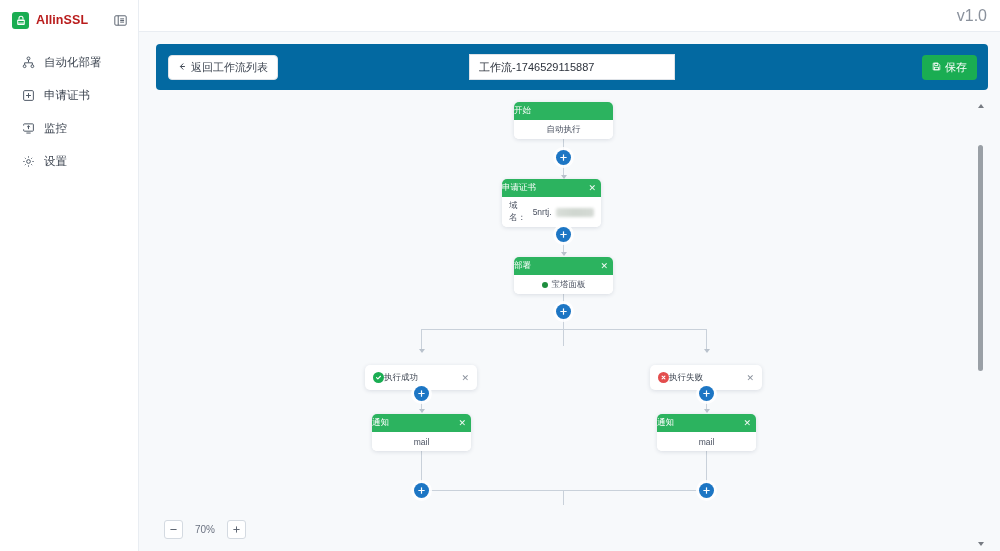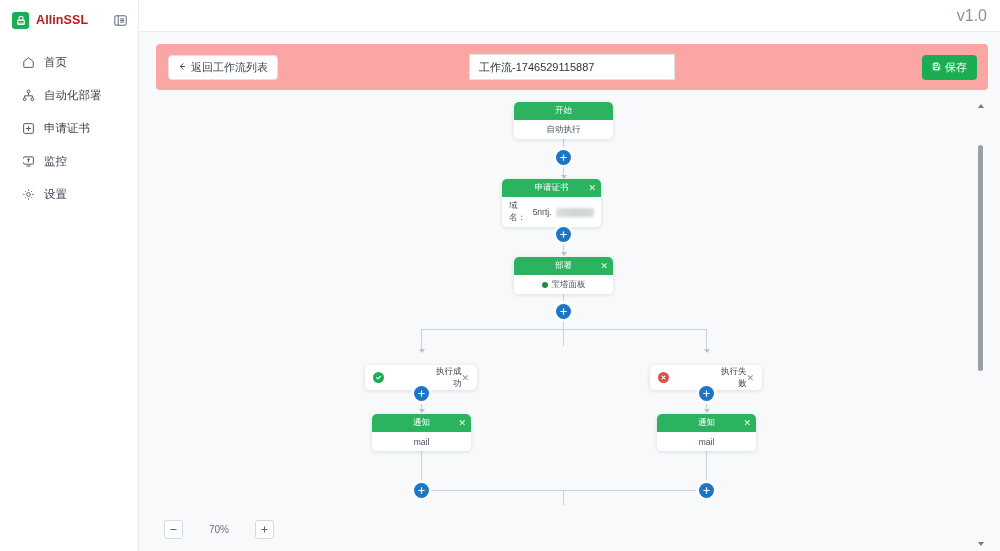--- a/index.html
+++ b/index.html
@@ -50,21 +50,21 @@
   .main { flex: 1; display: flex; flex-direction: column; background: #f7f9fb; min-width: 0; }
   .topbar {
     height: 32px; background: #fff; border-bottom: 1px solid #e9edf2;
     display: flex; align-items: center; justify-content: flex-end;
     padding-right: 13px; flex: 0 0 32px;
   }
   .version { font-size: 16px; color: #8a919c; text-align: center; }
 
   .toolbar-wrap { padding: 12px 12px 0 17px; }
   .toolbar {
-    background: #fca5a5; border-radius: 4px; height: 46px;
+    background: #0369a1; border-radius: 4px; height: 46px;
     display: flex; align-items: center; padding: 0 11px 0 12px;
     position: relative;
   }
   .back-btn {
     border: 1px solid #dfe3e8; background: #fff; border-radius: 4px;
     height: 25px; padding: 0 9px; display: flex; align-items: center;
     gap: 4px; font-size: 11px; color: #3d4551; cursor: pointer;
     font-family: inherit;
   }
   .wf-name-input {
@@ -93,21 +93,21 @@
 
   
   .node {
     position: absolute; width: 99px; background: #fff;
     border-radius: 5px; box-shadow: 0 1px 4px rgba(20,40,70,.13);
     overflow: hidden;
   }
   .node-head {
     height: 18px; background: #2cb35f; color: #fff;
     font-size: 8.5px; display: flex; align-items: center;
-    justify-content: center; position: relative; cursor: move;
+    justify-content: flex-start; position: relative; cursor: move;
   }
   .node-head .x {
     position: absolute; right: 5px; top: 50%; transform: translateY(-50%);
     font-size: 9px; color: #fff; cursor: pointer; line-height: 1;
     opacity: .95;
   }
   .node-body {
     min-height: 19px; display: flex; align-items: center;
     justify-content: center; gap: 4px; font-size: 8.5px;
     color: #4a5160; padding: 3px 7px; background: #fff;
@@ -123,21 +123,21 @@
     flex: 0 0 6px;
   }
 
   
   .pill {
     position: absolute; width: 112px; height: 25px; background: #fff;
     border-radius: 5px; box-shadow: 0 1px 4px rgba(20,40,70,.13);
     display: flex; align-items: center; padding: 0 8px;
     font-size: 8.5px; color: #3d4551;
   }
-  .pill .label { flex: 1; text-align: right; margin-left: 48px; }
+  .pill .label { flex: 1; text-align: left; }
   .pill .x { font-size: 9px; color: #8a919c; cursor: pointer; }
   .badge {
     width: 11px; height: 11px; border-radius: 50%;
     display: flex; align-items: center; justify-content: center;
     color: #fff; font-size: 7px; flex: 0 0 11px; line-height: 1;
   }
   .badge.ok { background: #1aad52; }
   .badge.err { background: #e34d4d; }
 
   
@@ -152,21 +152,21 @@
     position: absolute; width: 15px; height: 15px; border-radius: 50%;
     background: #1d76c4; color: #fff; display: flex;
     align-items: center; justify-content: center; cursor: pointer;
     box-shadow: 0 0 0 3px rgba(255,255,255,.85);
     z-index: 5;
   }
 
   
   .zoomctl {
     position: absolute; left: 8px; bottom: 12px;
-    display: flex; align-items: center; gap: 24px; z-index: 9;
+    display: flex; align-items: center; gap: 10px; z-index: 9;
   }
   .zoom-btn {
     width: 19px; height: 19px; border: 1px solid #d4dae1; background: #fff;
     border-radius: 3px; display: flex; align-items: center;
     justify-content: center; cursor: pointer; color: #5b6470;
     font-size: 12px; line-height: 1; font-family: inherit;
   }
   .zoom-level { font-size: 10px; color: #6b7280; min-width: 24px; text-align: center; }
 
   
@@ -210,28 +210,20 @@
           <line x1="5.2" y1="2.2" x2="5.2" y2="13.8"></line>
           <line x1="7.6" y1="6" x2="12.4" y2="6"></line>
           <line x1="7.6" y1="8" x2="12.4" y2="8"></line>
           <line x1="7.6" y1="10" x2="12.4" y2="10"></line>
         </svg>
       </span>
     </div>
 
     <nav class="nav">
 
-      <div class="nav-item">
-        <span class="nav-ico">
-          <svg width="13" height="13" viewBox="0 0 16 16" fill="none" stroke="currentColor" stroke-width="1.2" stroke-linejoin="round">
-            <path d="M2.2 6.8 8 2.2l5.8 4.6v6.4a.8.8 0 0 1-.8.8H3a.8.8 0 0 1-.8-.8z"></path>
-          </svg>
-        </span>
-        <span class="nav-label">首页</span>
-      </div>
 
       <div class="nav-item">
         <span class="nav-ico">
           <svg width="13" height="13" viewBox="0 0 16 16" fill="none" stroke="currentColor" stroke-width="1.2">
             <circle cx="8" cy="3" r="1.8"></circle>
               <circle cx="3.2" cy="12.6" r="1.7"></circle>
               <circle cx="12.8" cy="12.6" r="1.7"></circle>
             <path d="M8 4.8v3M3.2 10.9V8.4h9.6v2.5"></path>
           </svg>
         </span>

